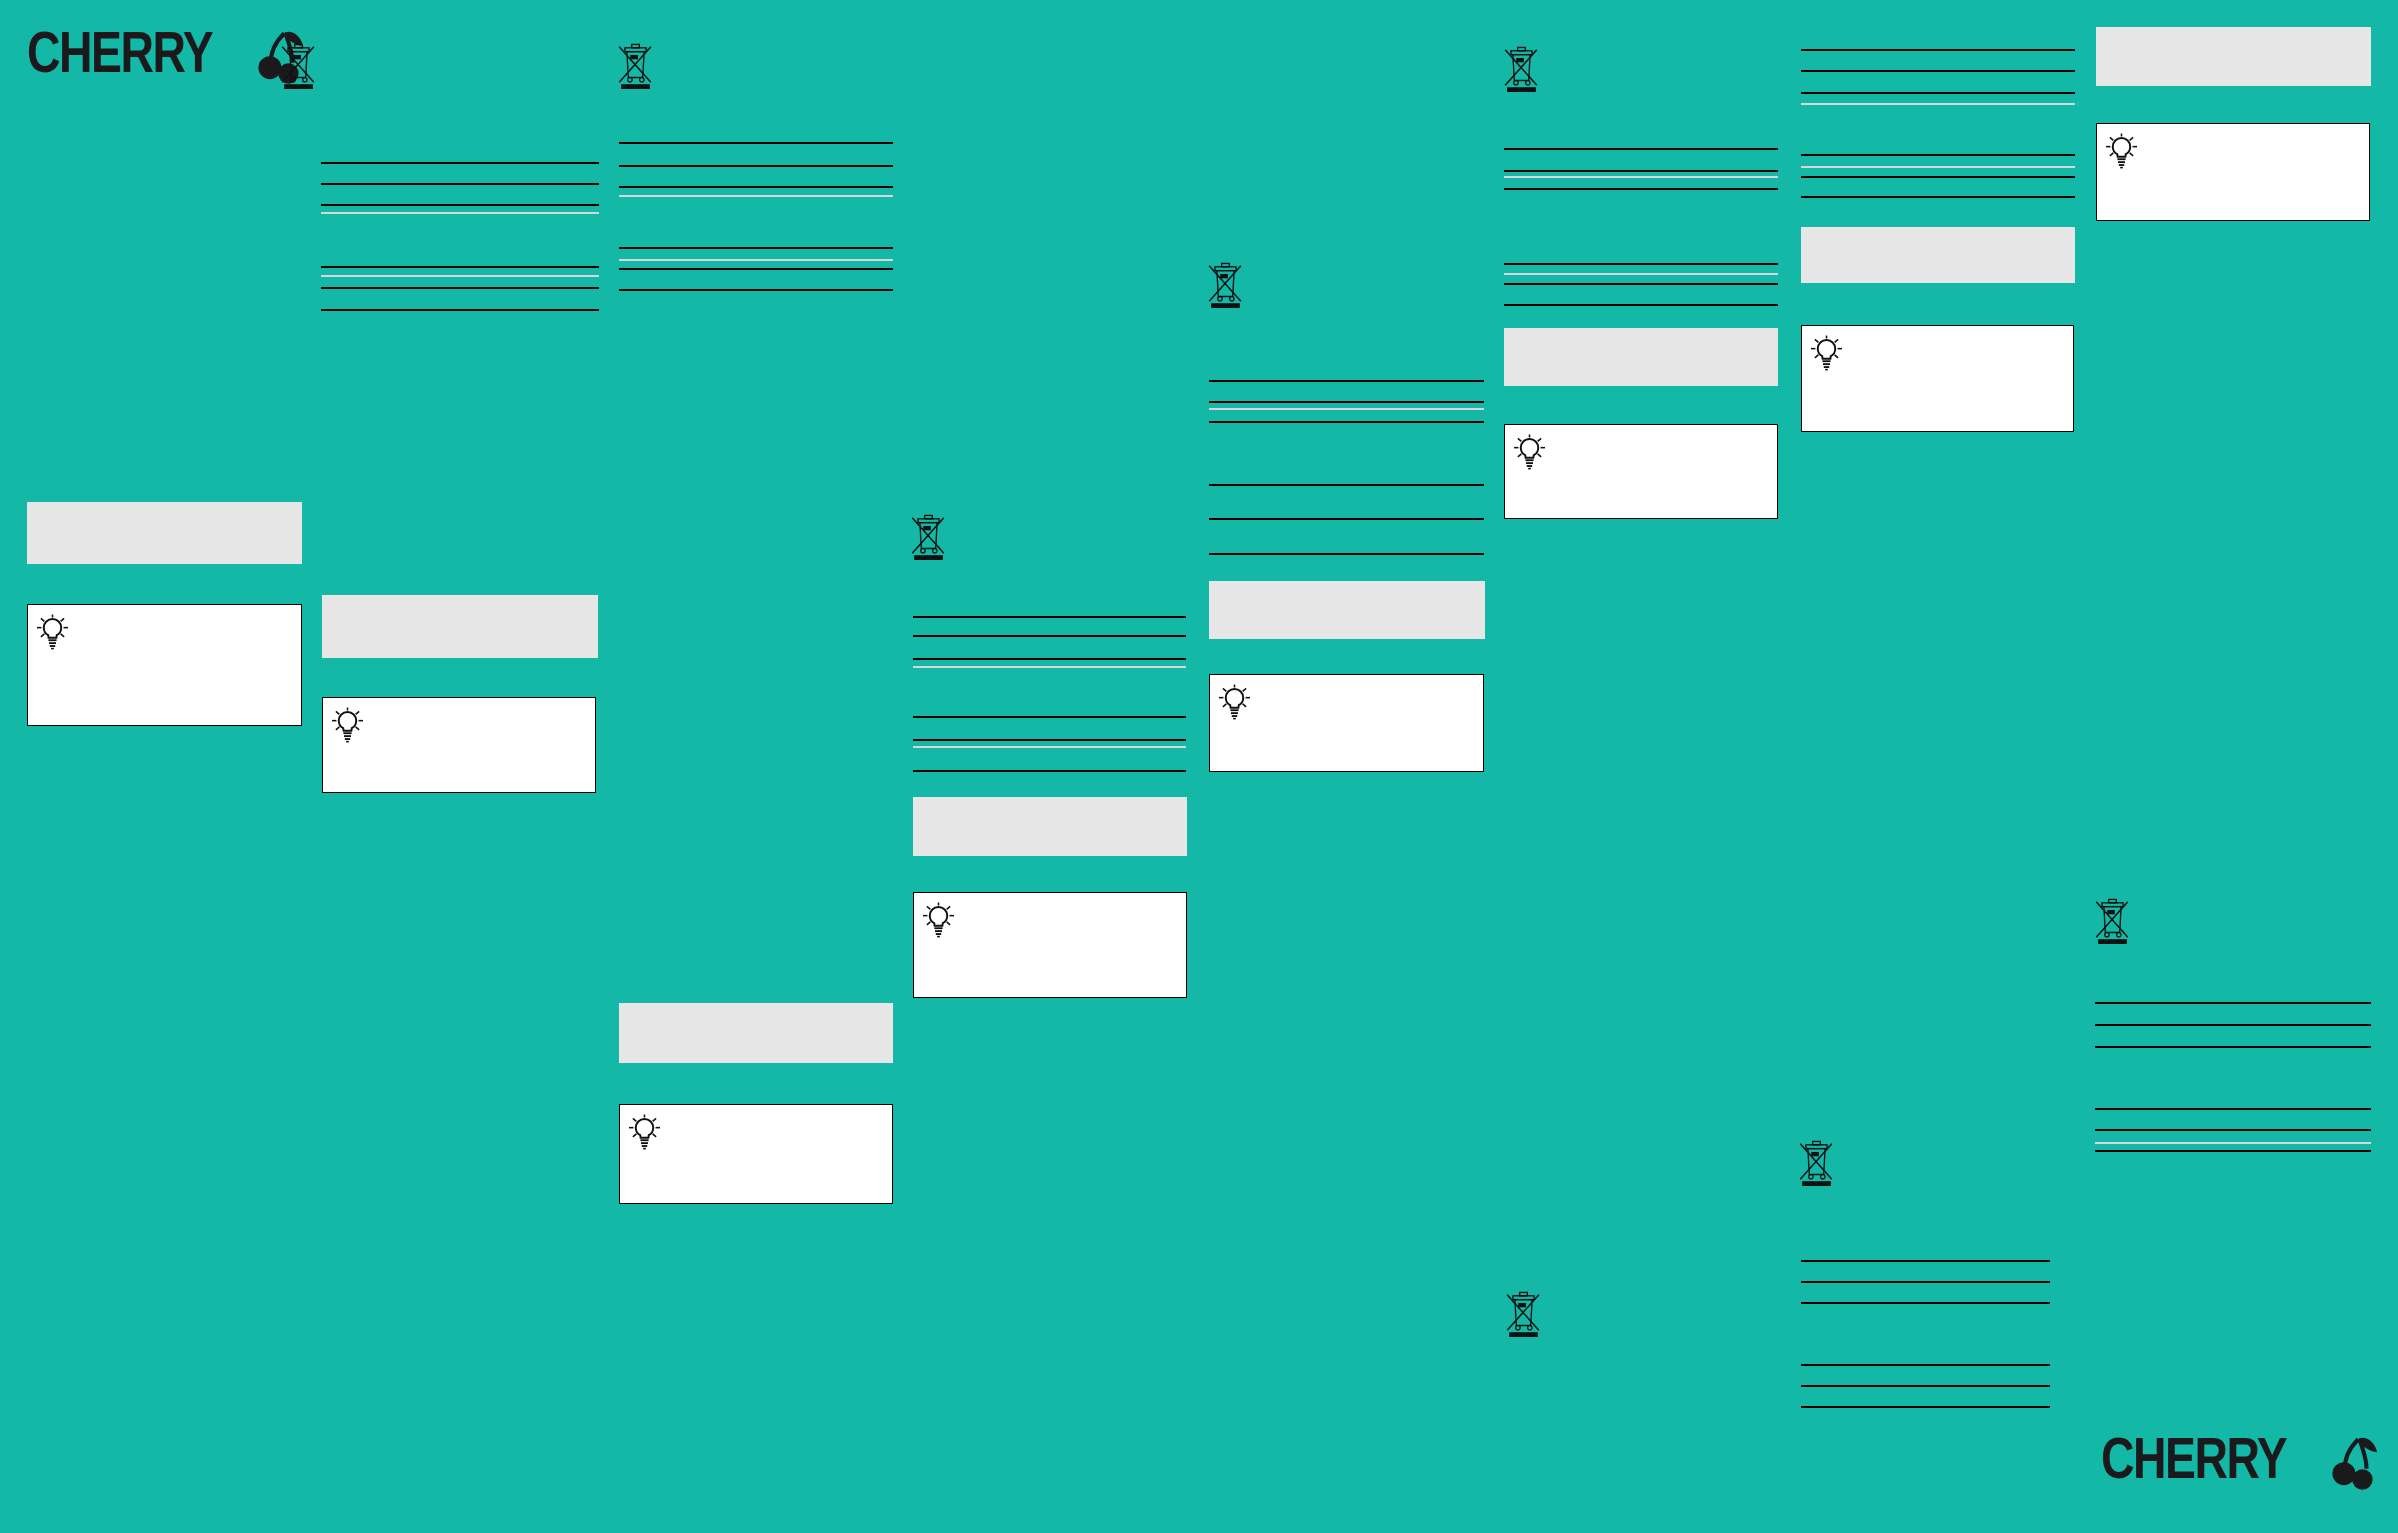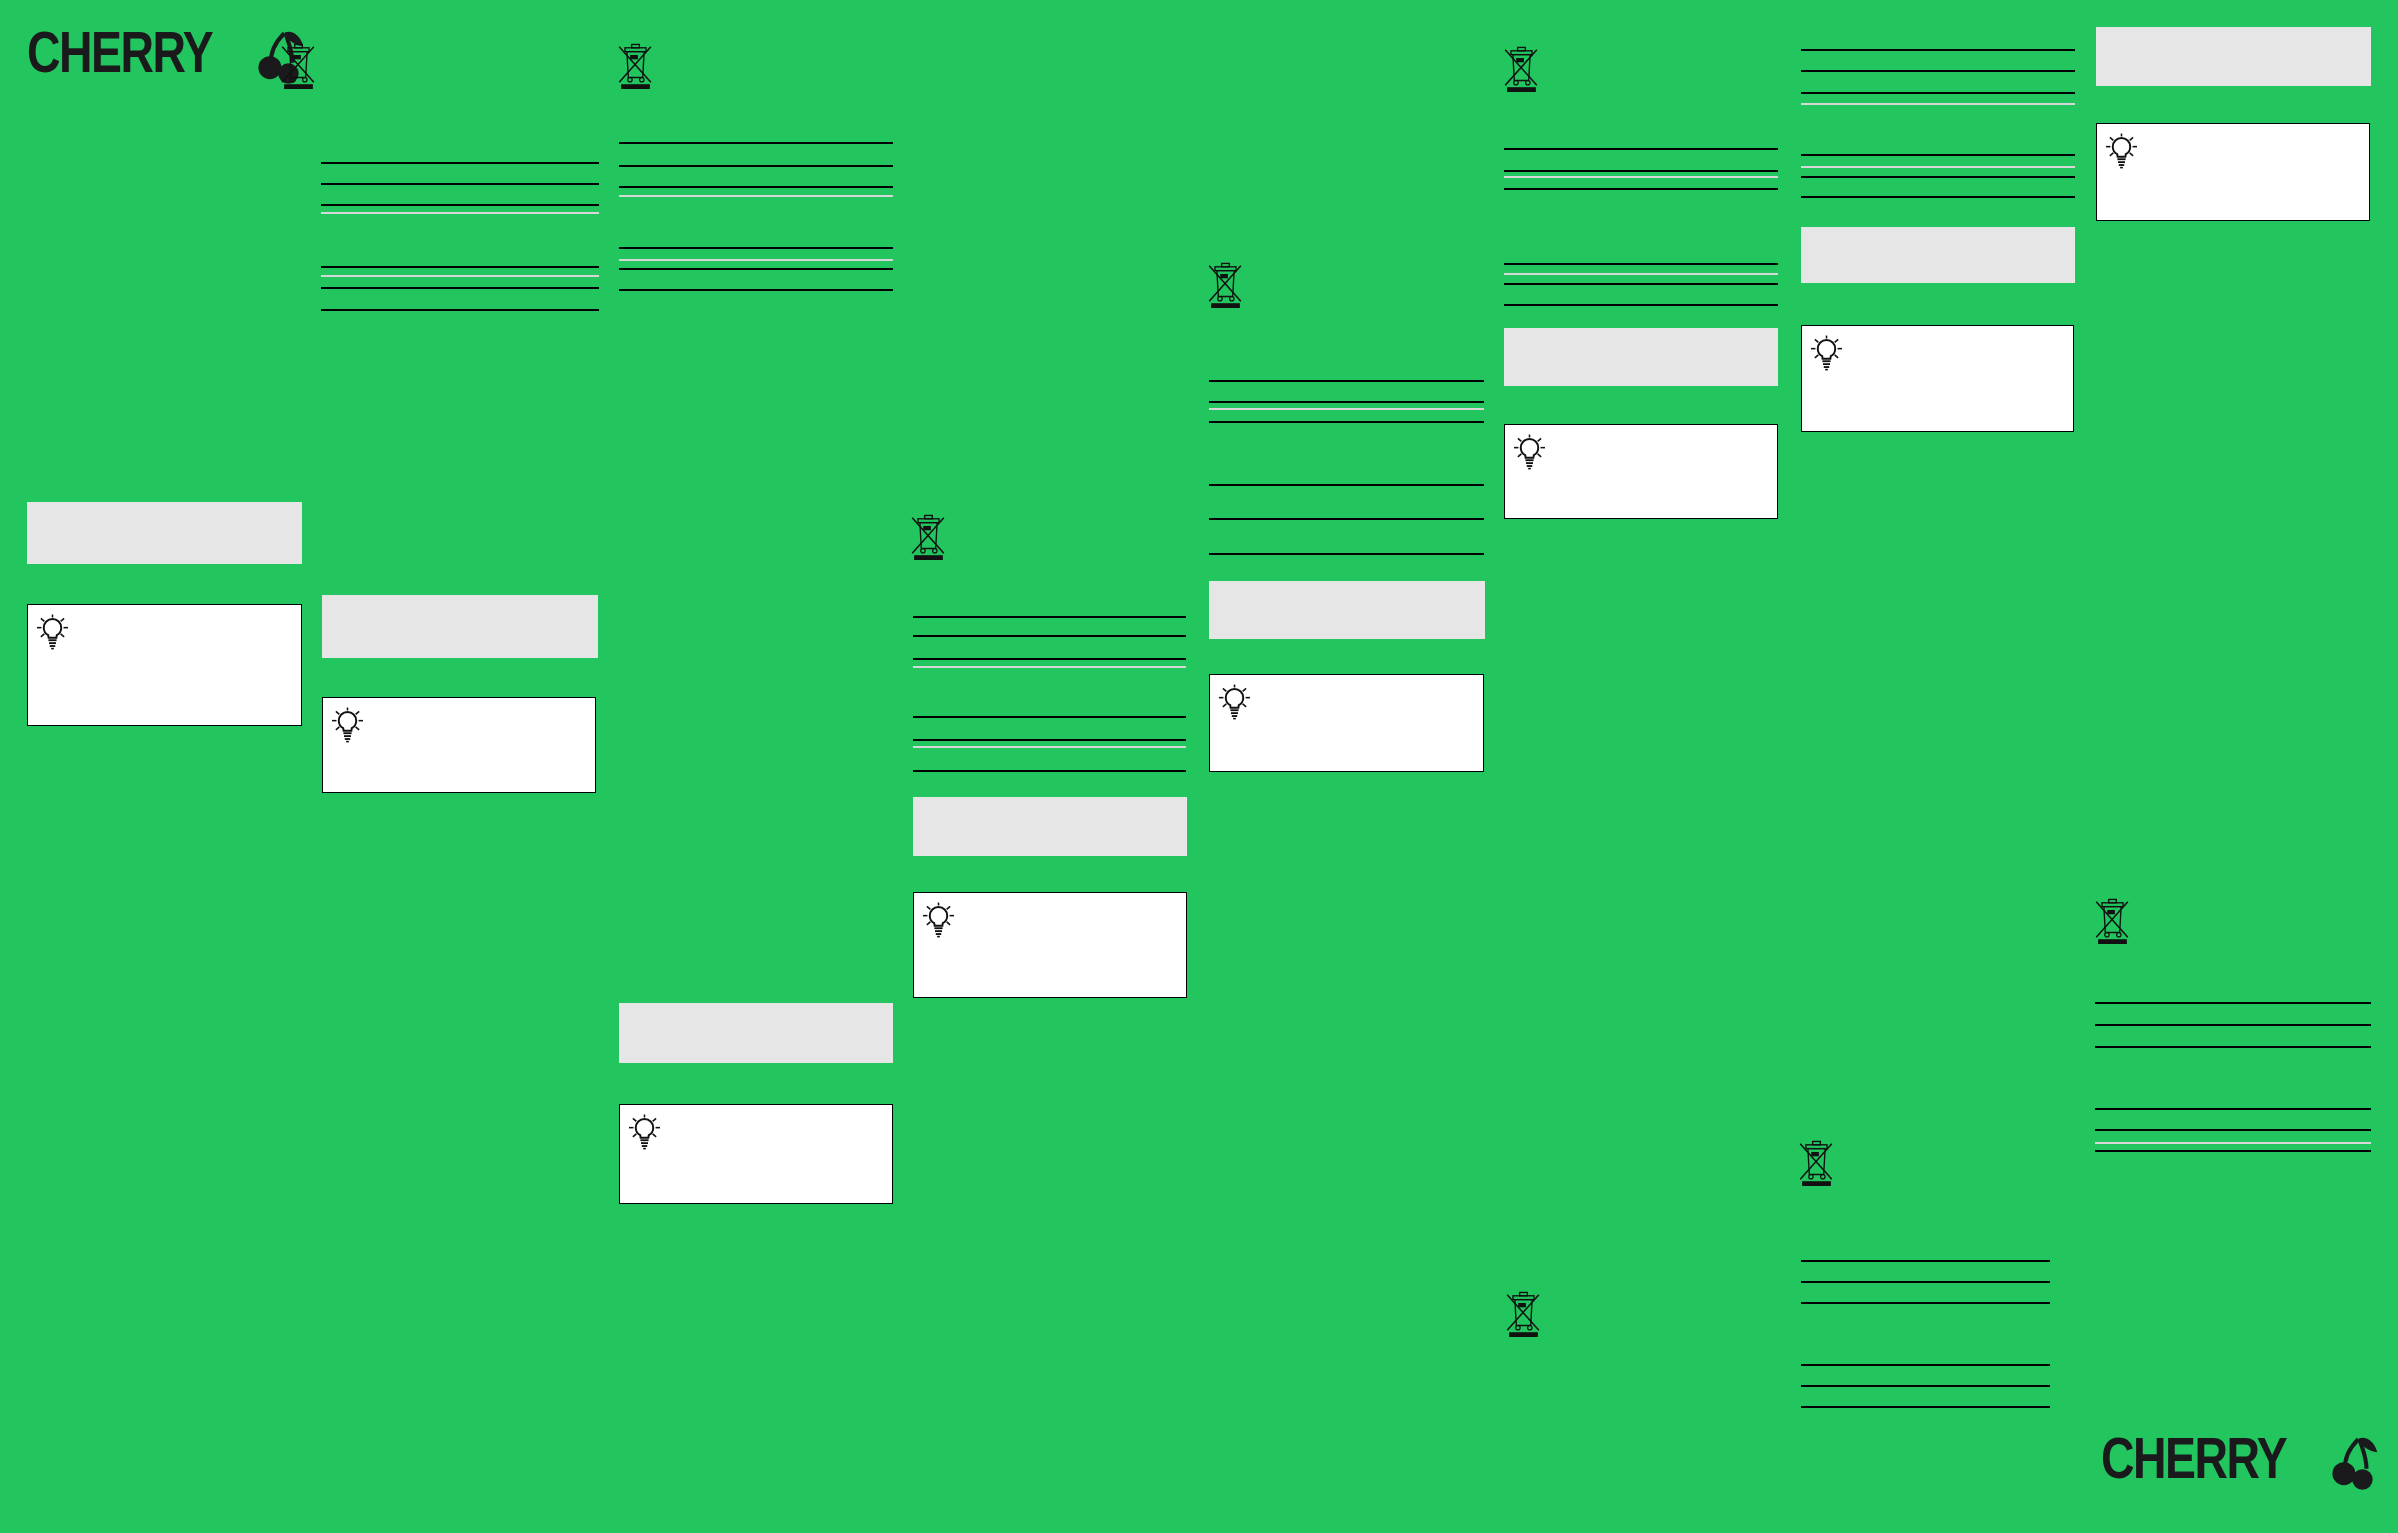--- a/index.html
+++ b/index.html
@@ -1,16 +1,16 @@
 <!DOCTYPE html>
 <html><head>
 <meta charset="utf-8">
 <style>
   html,body{margin:0;padding:0;background:#fff;}
-  #page{position:relative;width:2398px;height:1533px;background:#22c55e;overflow:hidden;
+  #page{position:relative;width:2398px;height:1533px;background:#14b8a6;overflow:hidden;
         font-family:"Liberation Sans",sans-serif;text-align:center;}
 
   .logo{position:absolute;display:flex;align-items:flex-start;}
   .logo-text{font-weight:bold;font-size:58px;line-height:46px;letter-spacing:-1.9px;
              color:#1a1a1d;transform:scaleX(.80);transform-origin:left top;
              font-family:"Liberation Sans",sans-serif;}
   .logo svg{display:block;}
 
   .weee{position:absolute;}
   .table-rules{position:absolute;top:0;left:0;}

